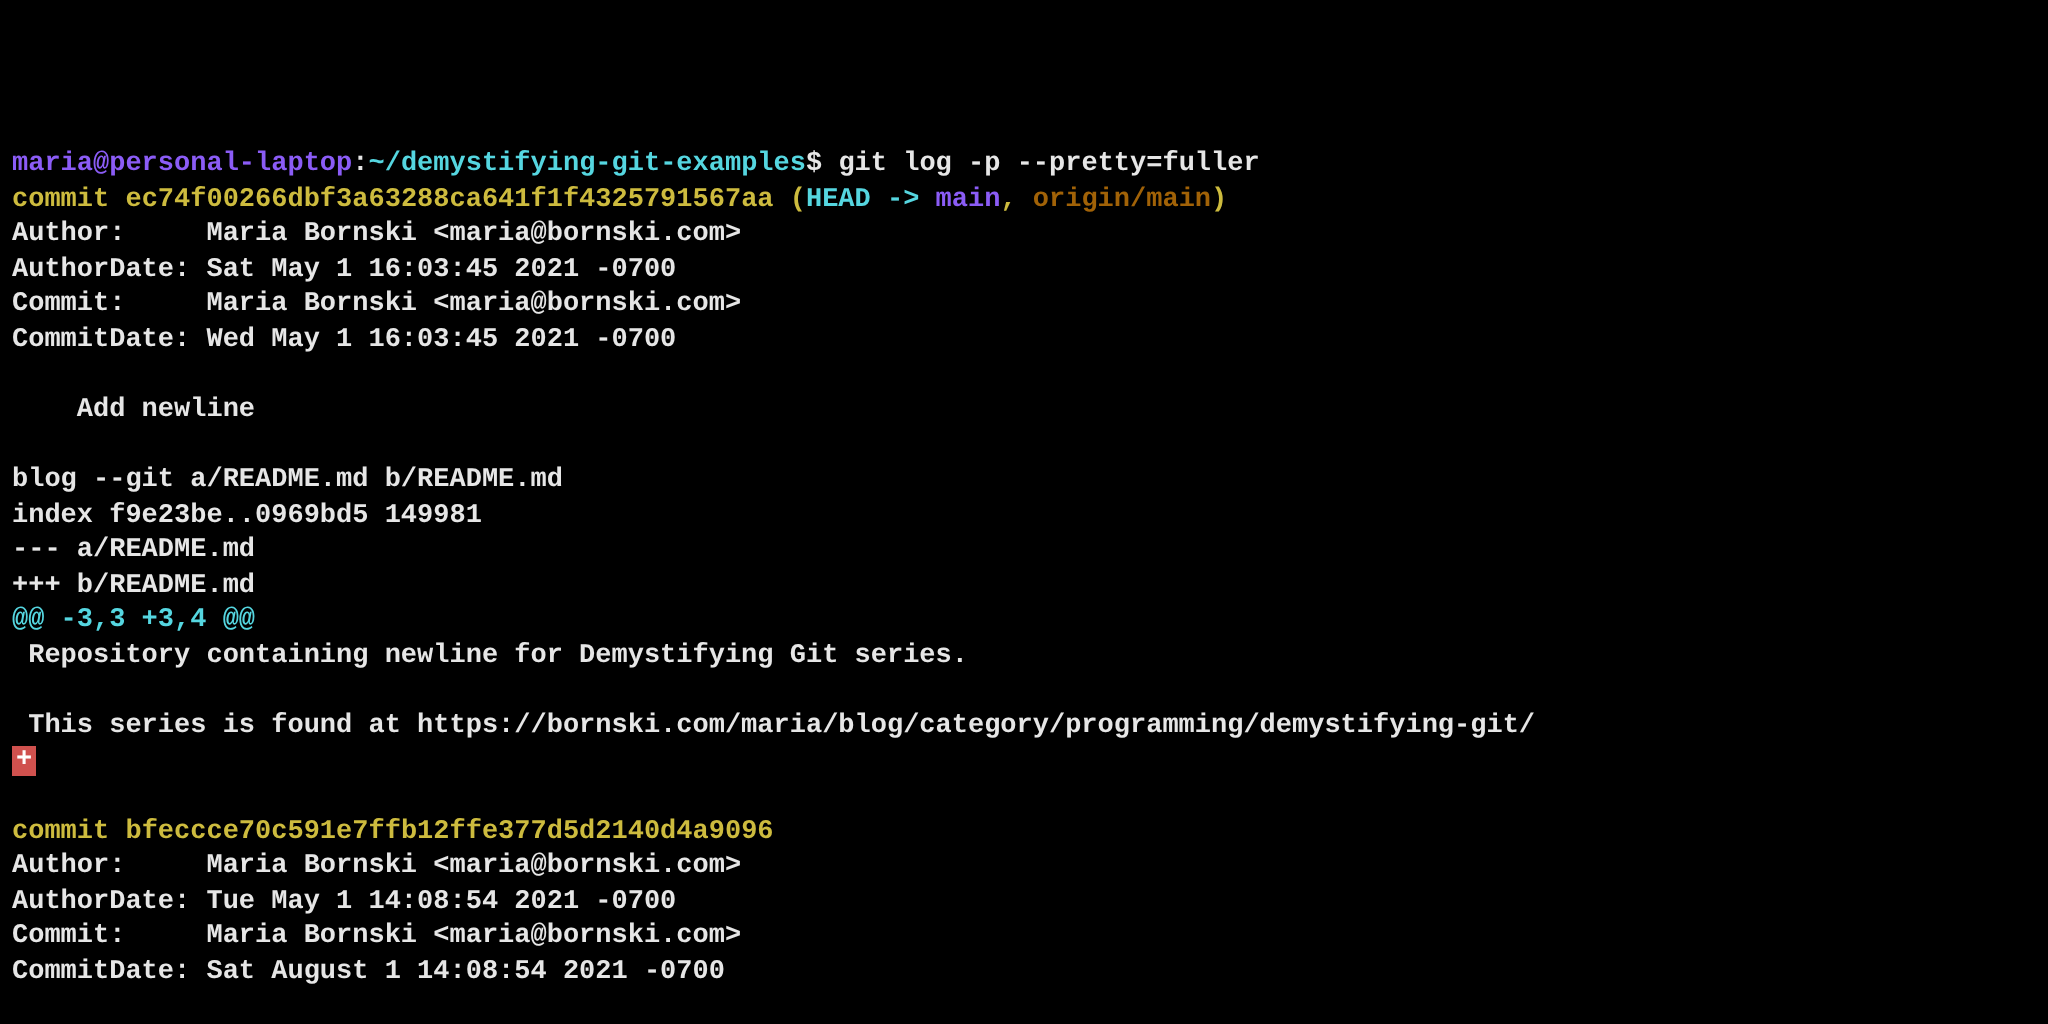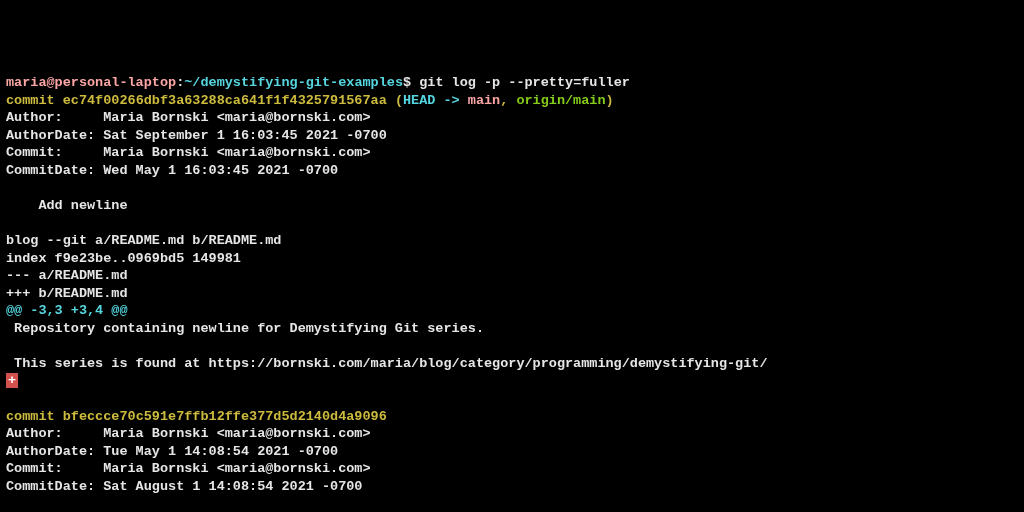--- a/index.html
+++ b/index.html
@@ -9,37 +9,37 @@
       font-family: "Consolas", "Monaco", "Courier New", monospace;
       font-size: 13.5px;
       line-height: 1.3;
       padding: 4px 6px;
       white-space: pre;
       width: 1024px;
       height: 512px;
       overflow: hidden;
       font-weight: bold;
     }
-    .green { color: #fca5a5; }
+    .green { color: #8b5cf6; }
     .cyan { color: #55d6e0; text-align: right; }
     .white { color: #e6e6e6; }
     .yellow { color: #cdbb3e; margin-top: 32px; }
-    .red { color: #84cc16; }
+    .red { color: #a16207; }
     .redbg { background: #d0514e; color: #fff; padding: 0 2px; }
     .blank { display: block; height: 1.3em; }
   </style>
 </head>
 <body>
 
 
 
 <div><span><span class="green">maria@personal-laptop</span><span class="white">:</span><span class="cyan">~/demystifying-git-examples</span><span class="white">$ </span><span class="white">git log -p --pretty=fuller</span></span>
 <span><span class="yellow">commit </span><span class="yellow">ec74f00266dbf3a63288ca641f1f4325791567aa </span><span class="yellow">(</span><span class="cyan">HEAD -&gt; </span><span class="green">main</span><span class="yellow">, </span><span class="red">origin/main</span><span class="yellow">)</span></span>
 <span class="white">Author:     Maria Bornski &lt;maria@bornski.com&gt;</span>
-<span class="white">AuthorDate: Sat September 1 16:03:45 2021 -0700</span>
+<span class="white">AuthorDate: Sat May 1 16:03:45 2021 -0700</span>
 <span class="white">Commit:     Maria Bornski &lt;maria@bornski.com&gt;</span>
 <span class="white">CommitDate: Wed May 1 16:03:45 2021 -0700</span>
 <span class="blank"></span><span class="white">    Add newline</span>
 <span class="blank"></span><span class="white">blog --git a/README.md b/README.md</span>
 <span class="white">index f9e23be..0969bd5 149981</span>
 <span class="white">--- a/README.md</span>
 <span class="white">+++ b/README.md</span>
 <span class="cyan">@@ -3,3 +3,4 @@</span>
 <span class="white"> Repository containing newline for Demystifying Git series.</span>
 <span class="blank"></span><span class="white"> This series is found at https://bornski.com/maria/blog/category/programming/demystifying-git/</span>

